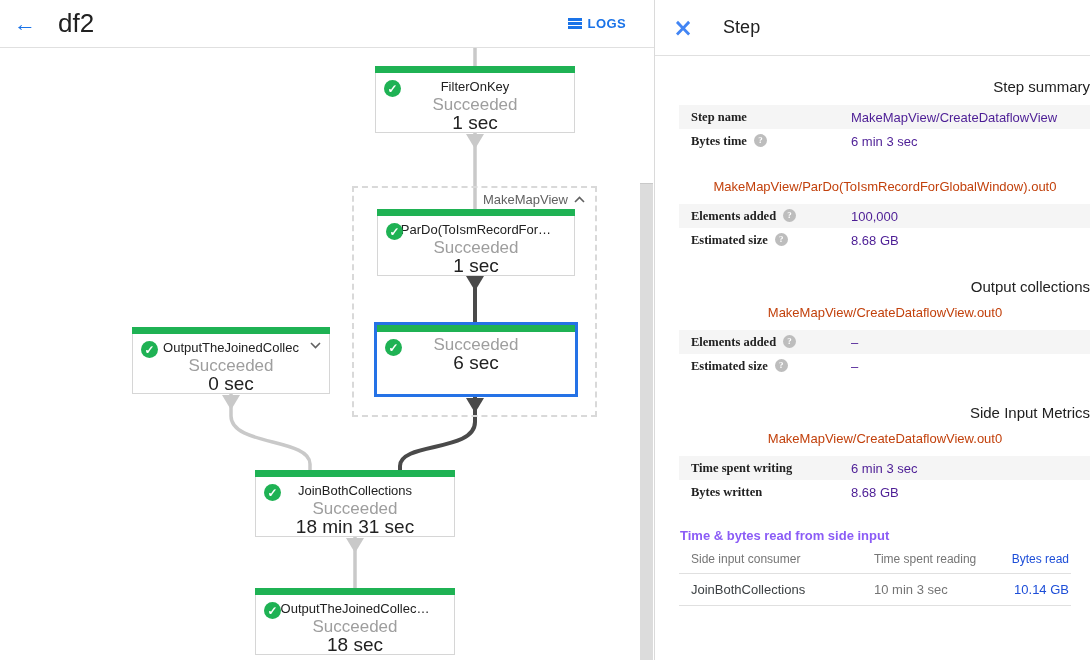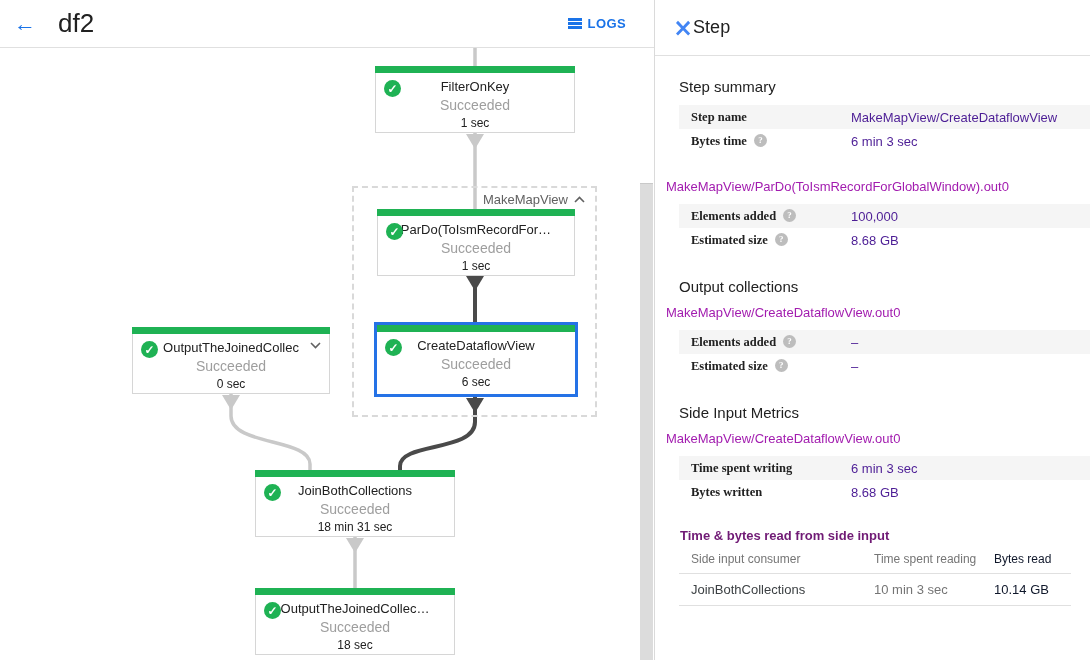--- a/index.html
+++ b/index.html
@@ -32,58 +32,58 @@
   .node { position:absolute; width:200px; height:67px; background:#fff;
           border:1px solid #d6d6d6; cursor:pointer; }
   .node-bar { height:7px; background:#1fb254; margin:-1px -1px 0 -1px; }
   .node.selected { border:3px solid #2572e6; height:75px; }
   .node.selected .node-bar { margin:0 0 0 0; }
   .node-body { position:relative; text-align:center; padding-top:4px; }
   .check { position:absolute; left:8px; top:7px; width:17px; height:17px; border-radius:50%;
            background:#1fb254; color:#fff; font-size:12px; font-weight:bold;
            display:flex; align-items:center; justify-content:center; }
   .n-title { font-size:13px; font-weight:normal; color:#212121; line-height:19px; white-space:nowrap; }
-  .n-status { font-size:14px; color:#9e9e9e; line-height:18px; }
-  .n-time { font-size:12px; color:#212121; line-height:18px; }
+  .n-status { font-size:17px; color:#9e9e9e; line-height:18px; }
+  .n-time { font-size:19px; color:#212121; line-height:18px; }
   .expand-chevron { position:absolute; right:8px; top:8px; }
 
   .v-scrollbar { position:absolute; left:640px; top:183px; width:13px; height:477px;
                  background:#dcdcdc; border-top:1px solid #c9c9c9; cursor:pointer; }
 
   
   .panel { position:absolute; left:654px; top:0; width:436px; height:660px; background:#fff;
            border-left:1px solid #dadada; }
   .panel-header { height:56px; border-bottom:1px solid #e0e0e0; display:flex; align-items:center; }
   .close-x { color:#4285f4; font-size:24px; line-height:1; margin-left:18px; cursor:pointer;
              font-weight:bold; font-family:"DejaVu Sans", sans-serif; }
-  .panel-title { font-size:18px; color:#212121; }
+  .panel-title { font-size:18px; color:#212121; margin-left:30px; }
 
   .panel-content { padding-top:22px; }
-  .sec-title { font-size:15px; color:#212121; margin-left:24px; margin-bottom:10px; }
-  .sec-sub { font-size:13px; color:#a21caf; margin-left:11px; margin-bottom:10px; }
+  .sec-title { font-size:15px; color:#212121; margin-left:11px; margin-bottom:10px;text-align:right; }
+  .sec-sub { font-size:13px; color:#c2410c; margin-left:25px; margin-bottom:10px;text-align:center; }
   .sec-gap { height:26px; }
 
   .kv-rows { margin-left:24px; }
   .kv-row { display:flex; align-items:center; height:24px; font-size:12.5px; }
   .kv-row.shade { background:#f5f5f5; }
   .kv-label { width:172px; padding-left:12px; font-weight:bold; color:#212121;
               display:flex; align-items:flex-start;font-family:Liberation Serif, serif; }
   .help-icon { width:13px; height:13px; border-radius:50%; background:#bdbdbd; color:#fff;
                font-size:9px; font-weight:bold; display:inline-flex; align-items:center;
                justify-content:center; margin-left:7px; cursor:pointer; }
   .kv-value { font-size:13px; color:#4c1d95; }
 
-  .tbl-title { font-size:13px; font-weight:bold; color:#701a75; margin:24px 0 2px 25px; }
+  .tbl-title { font-size:13px; font-weight:bold; color:#8b5cf6; margin:24px 0 2px 25px; }
   table.si-table { border-collapse:collapse; margin-left:24px; width:392px; }
   .si-table th { font-size:12px; font-weight:normal; color:#757575; text-align:left;
                  padding:7px 0 7px 12px; border-bottom:1px solid #e0e0e0; }
   .si-table td { font-size:13px; padding:8px 0 8px 12px; border-bottom:1px solid #e0e0e0; }
   .si-table .c1 { width:195px; color:#3c4043; }
   .si-table .c2 { width:120px; color:#757575; padding-left:0; }
-  .si-table .c3 { color:#0f172a; padding-left:0; padding-right:2px; }
+  .si-table .c3 { text-align:right; color:#1d4ed8; padding-left:0; padding-right:2px; }
   .si-table th.c1 { color:#757575; }
 </style>
 </head>
 <body>
 
 <div class="topbar">
   <span class="back-arrow">←</span>
   <span class="job-title">df2</span>
   <span class="logs-btn">
     <span class="logs-icon">
@@ -143,21 +143,20 @@
       <div class="n-title">ParDo(ToIsmRecordFor…</div>
       <div class="n-status">Succeeded</div>
       <div class="n-time">1 sec</div>
     </div>
   </div>
 
   <div class="node selected" style="left:374px; top:274px; width:204px;">
     <div class="node-bar"></div>
     <div class="node-body">
       <span class="check">✓</span>
-      <div class="n-title">CreateDataflowView</div>
       <div class="n-status">Succeeded</div>
       <div class="n-time">6 sec</div>
     </div>
   </div>
 
   <div class="node" style="left:132px; top:279px; width:198px;">
     <div class="node-bar"></div>
     <div class="node-body">
       <span class="check">✓</span>
       <svg class="expand-chevron" width="11" height="7" viewBox="0 0 11 7">

